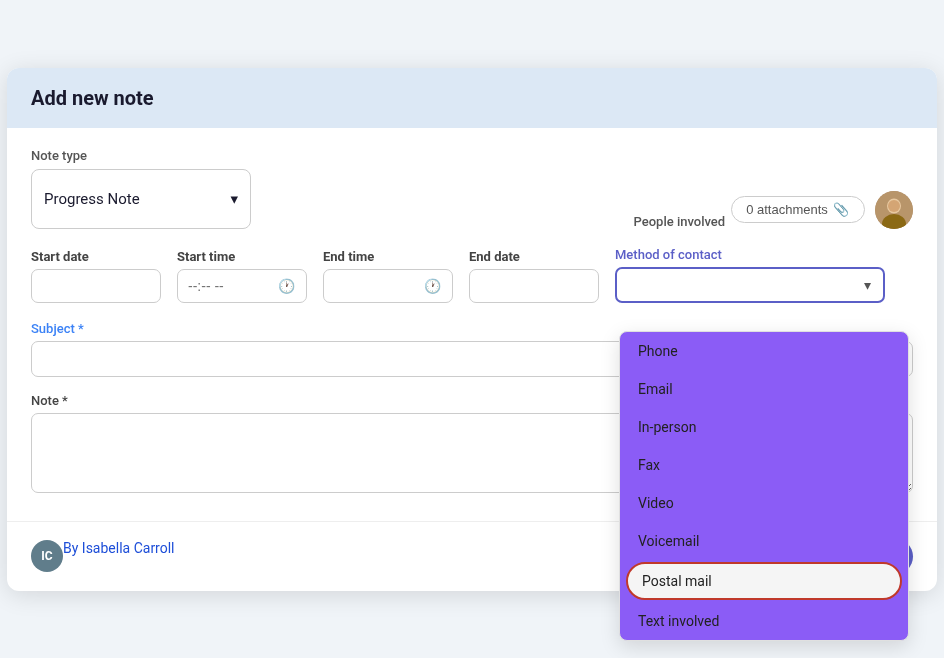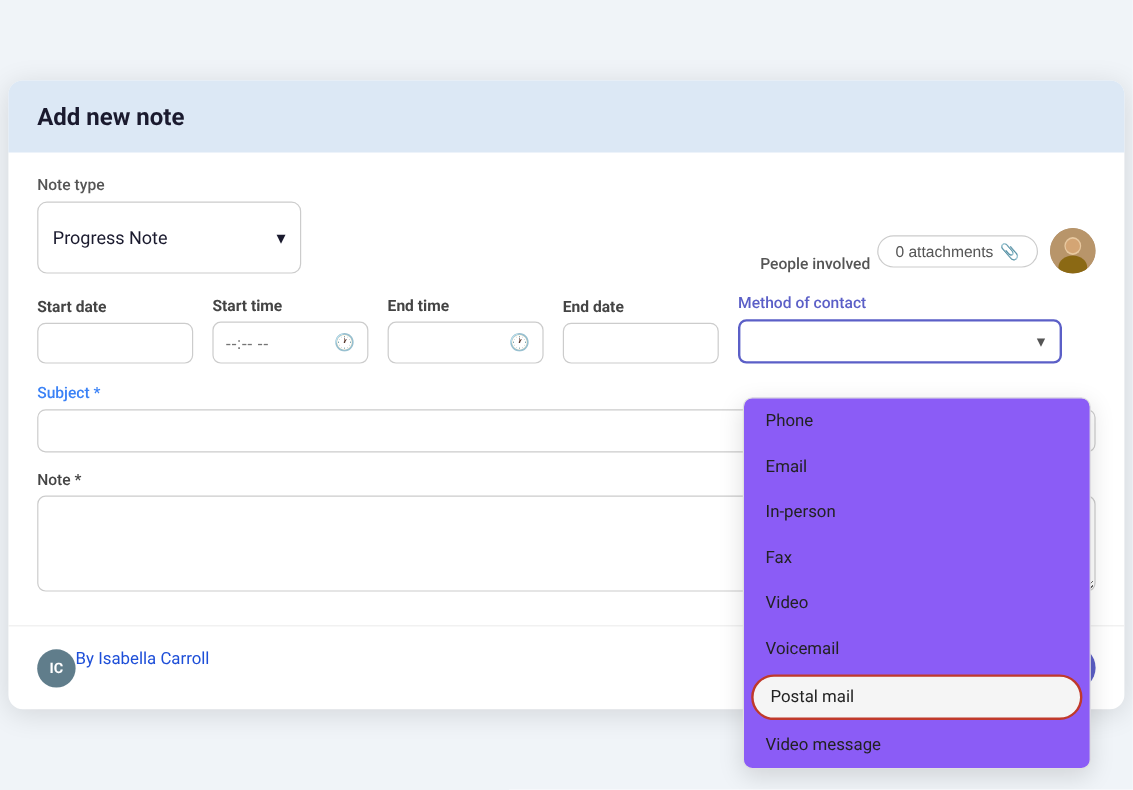--- a/index.html
+++ b/index.html
@@ -375,21 +375,21 @@
         </div>
 
         <div class="dropdown-menu">
           <div class="dropdown-item">Phone</div>
           <div class="dropdown-item">Email</div>
           <div class="dropdown-item">In-person</div>
           <div class="dropdown-item">Fax</div>
           <div class="dropdown-item">Video</div>
           <div class="dropdown-item">Voicemail</div>
           <div class="dropdown-item highlighted">Postal mail</div>
-          <div class="dropdown-item">Video message</div>
+          <div class="dropdown-item">Text involved</div>
         </div>
       </div>
     </div>
 
     <div class="subject-section">
       <label>Subject *</label>
       <input class="subject-input" type="text" style="">
     </div>
 
     <div class="note-section">

